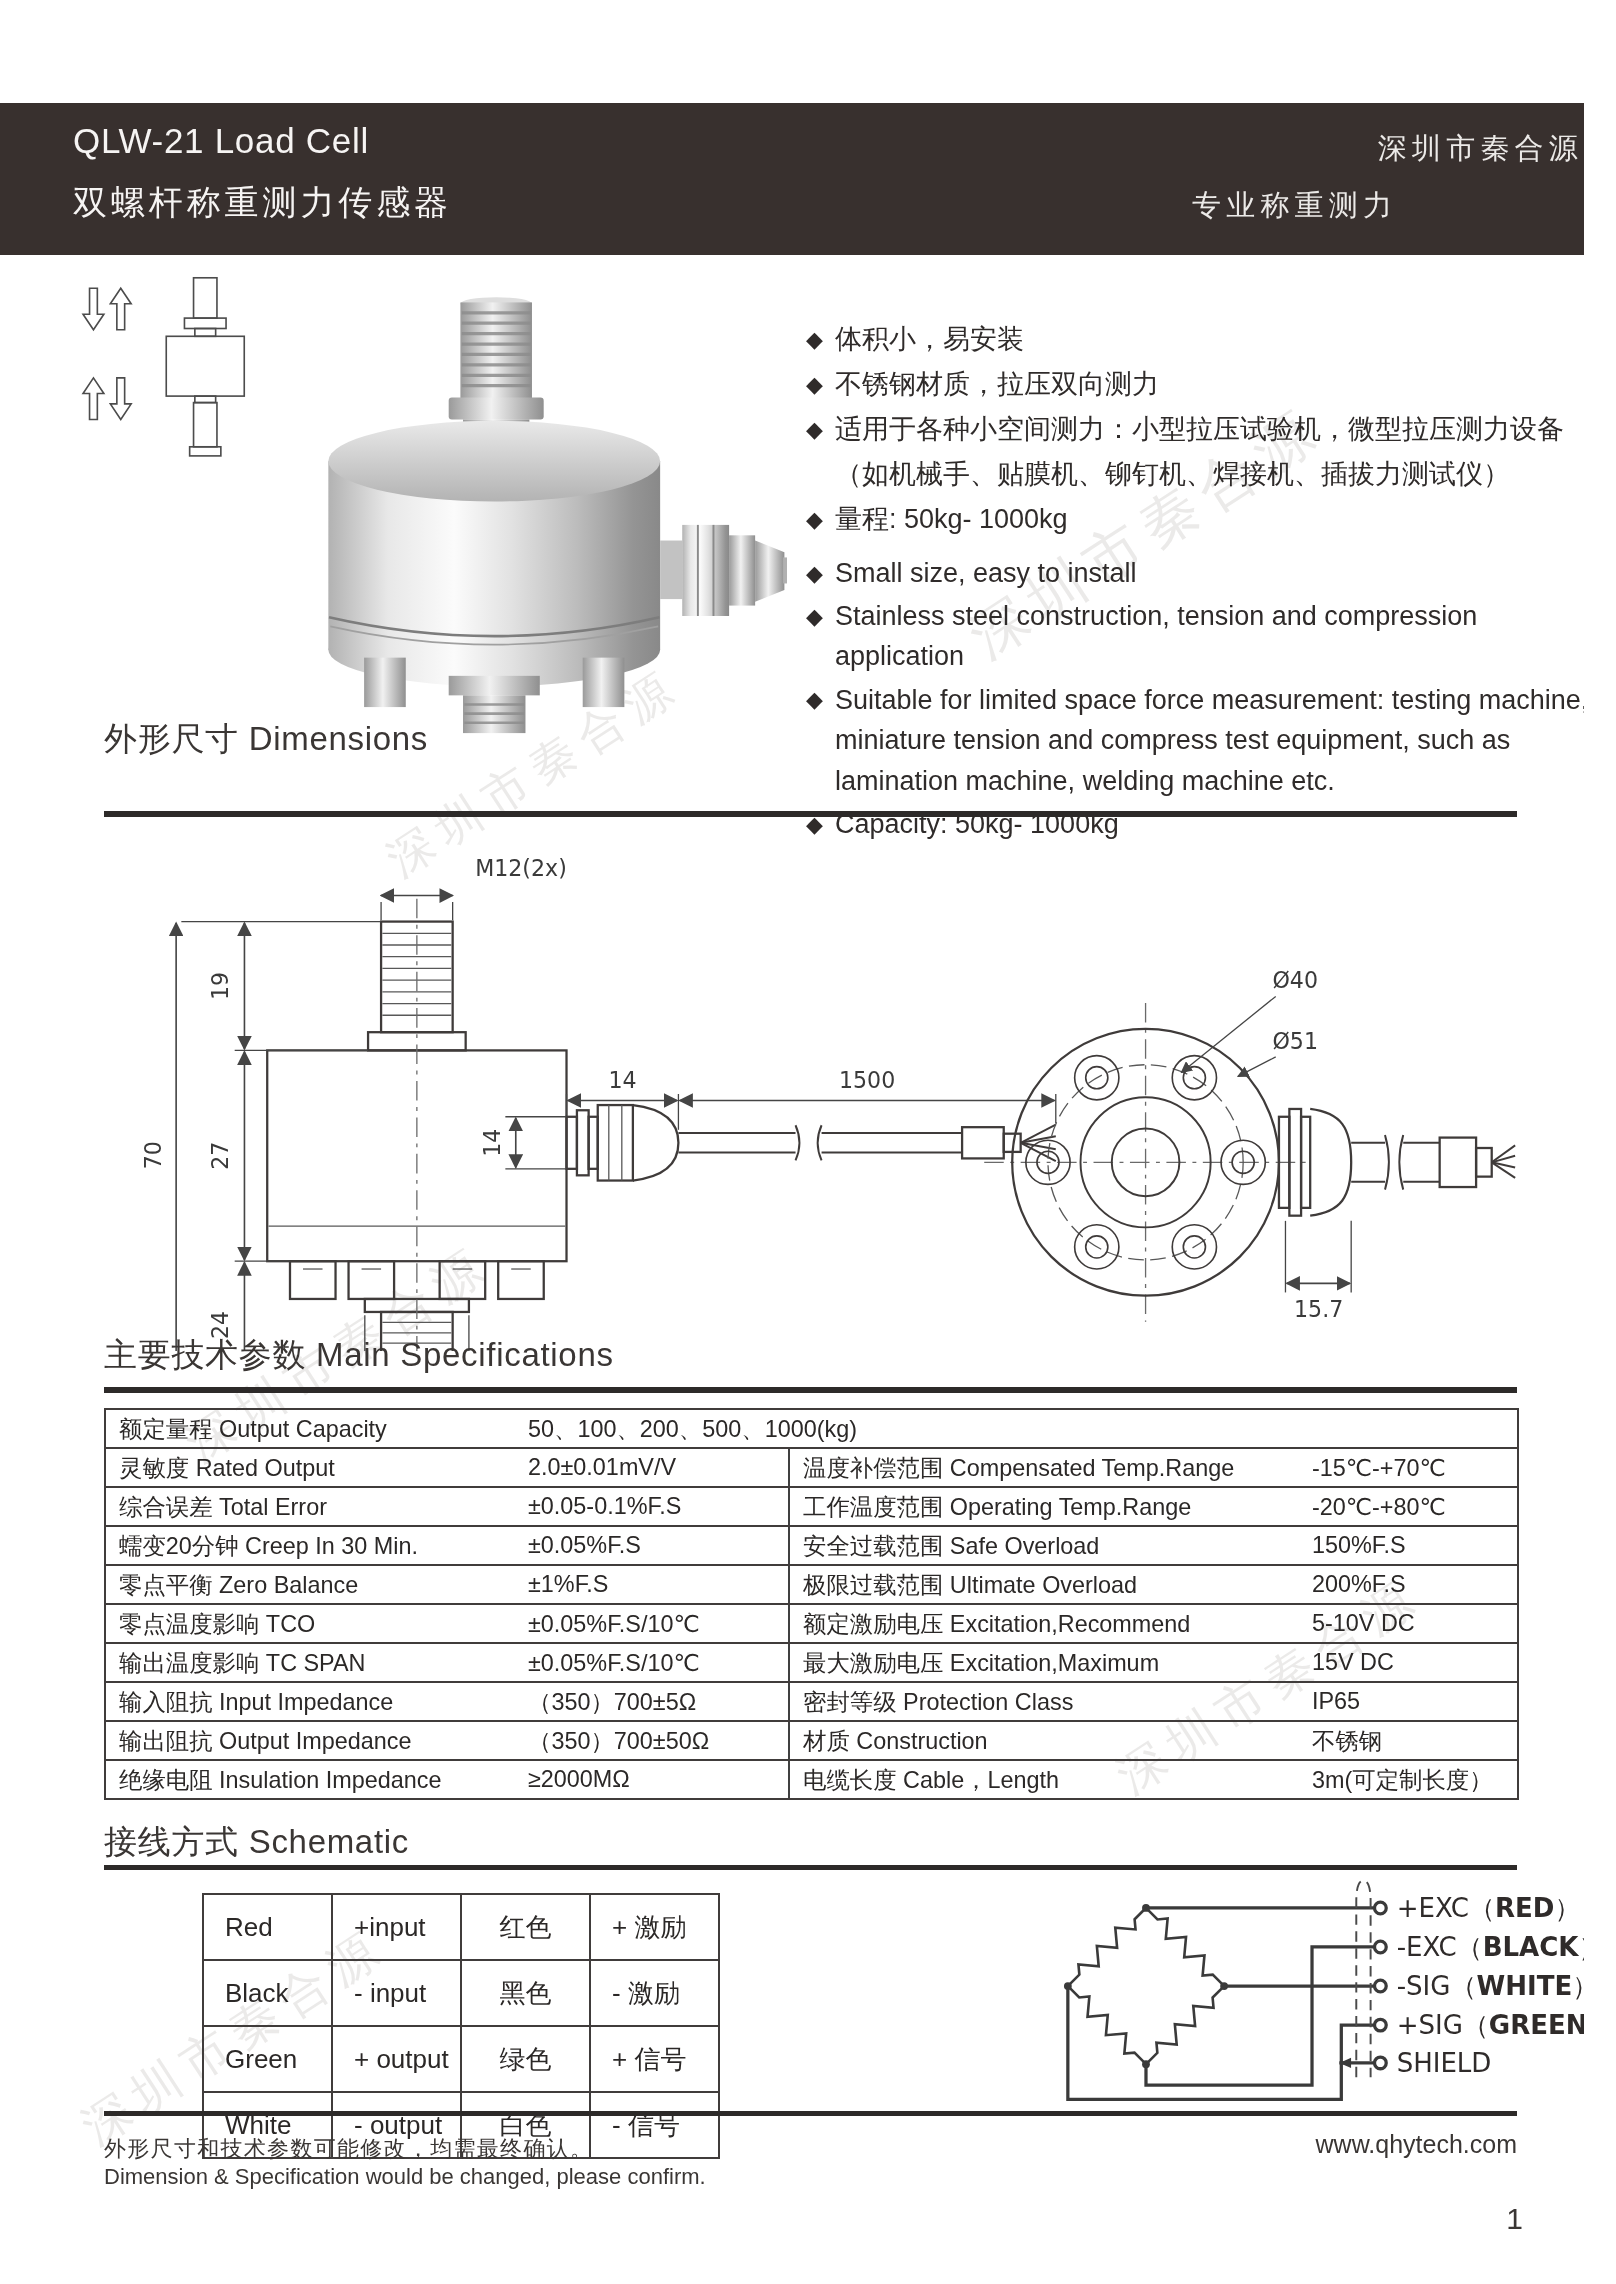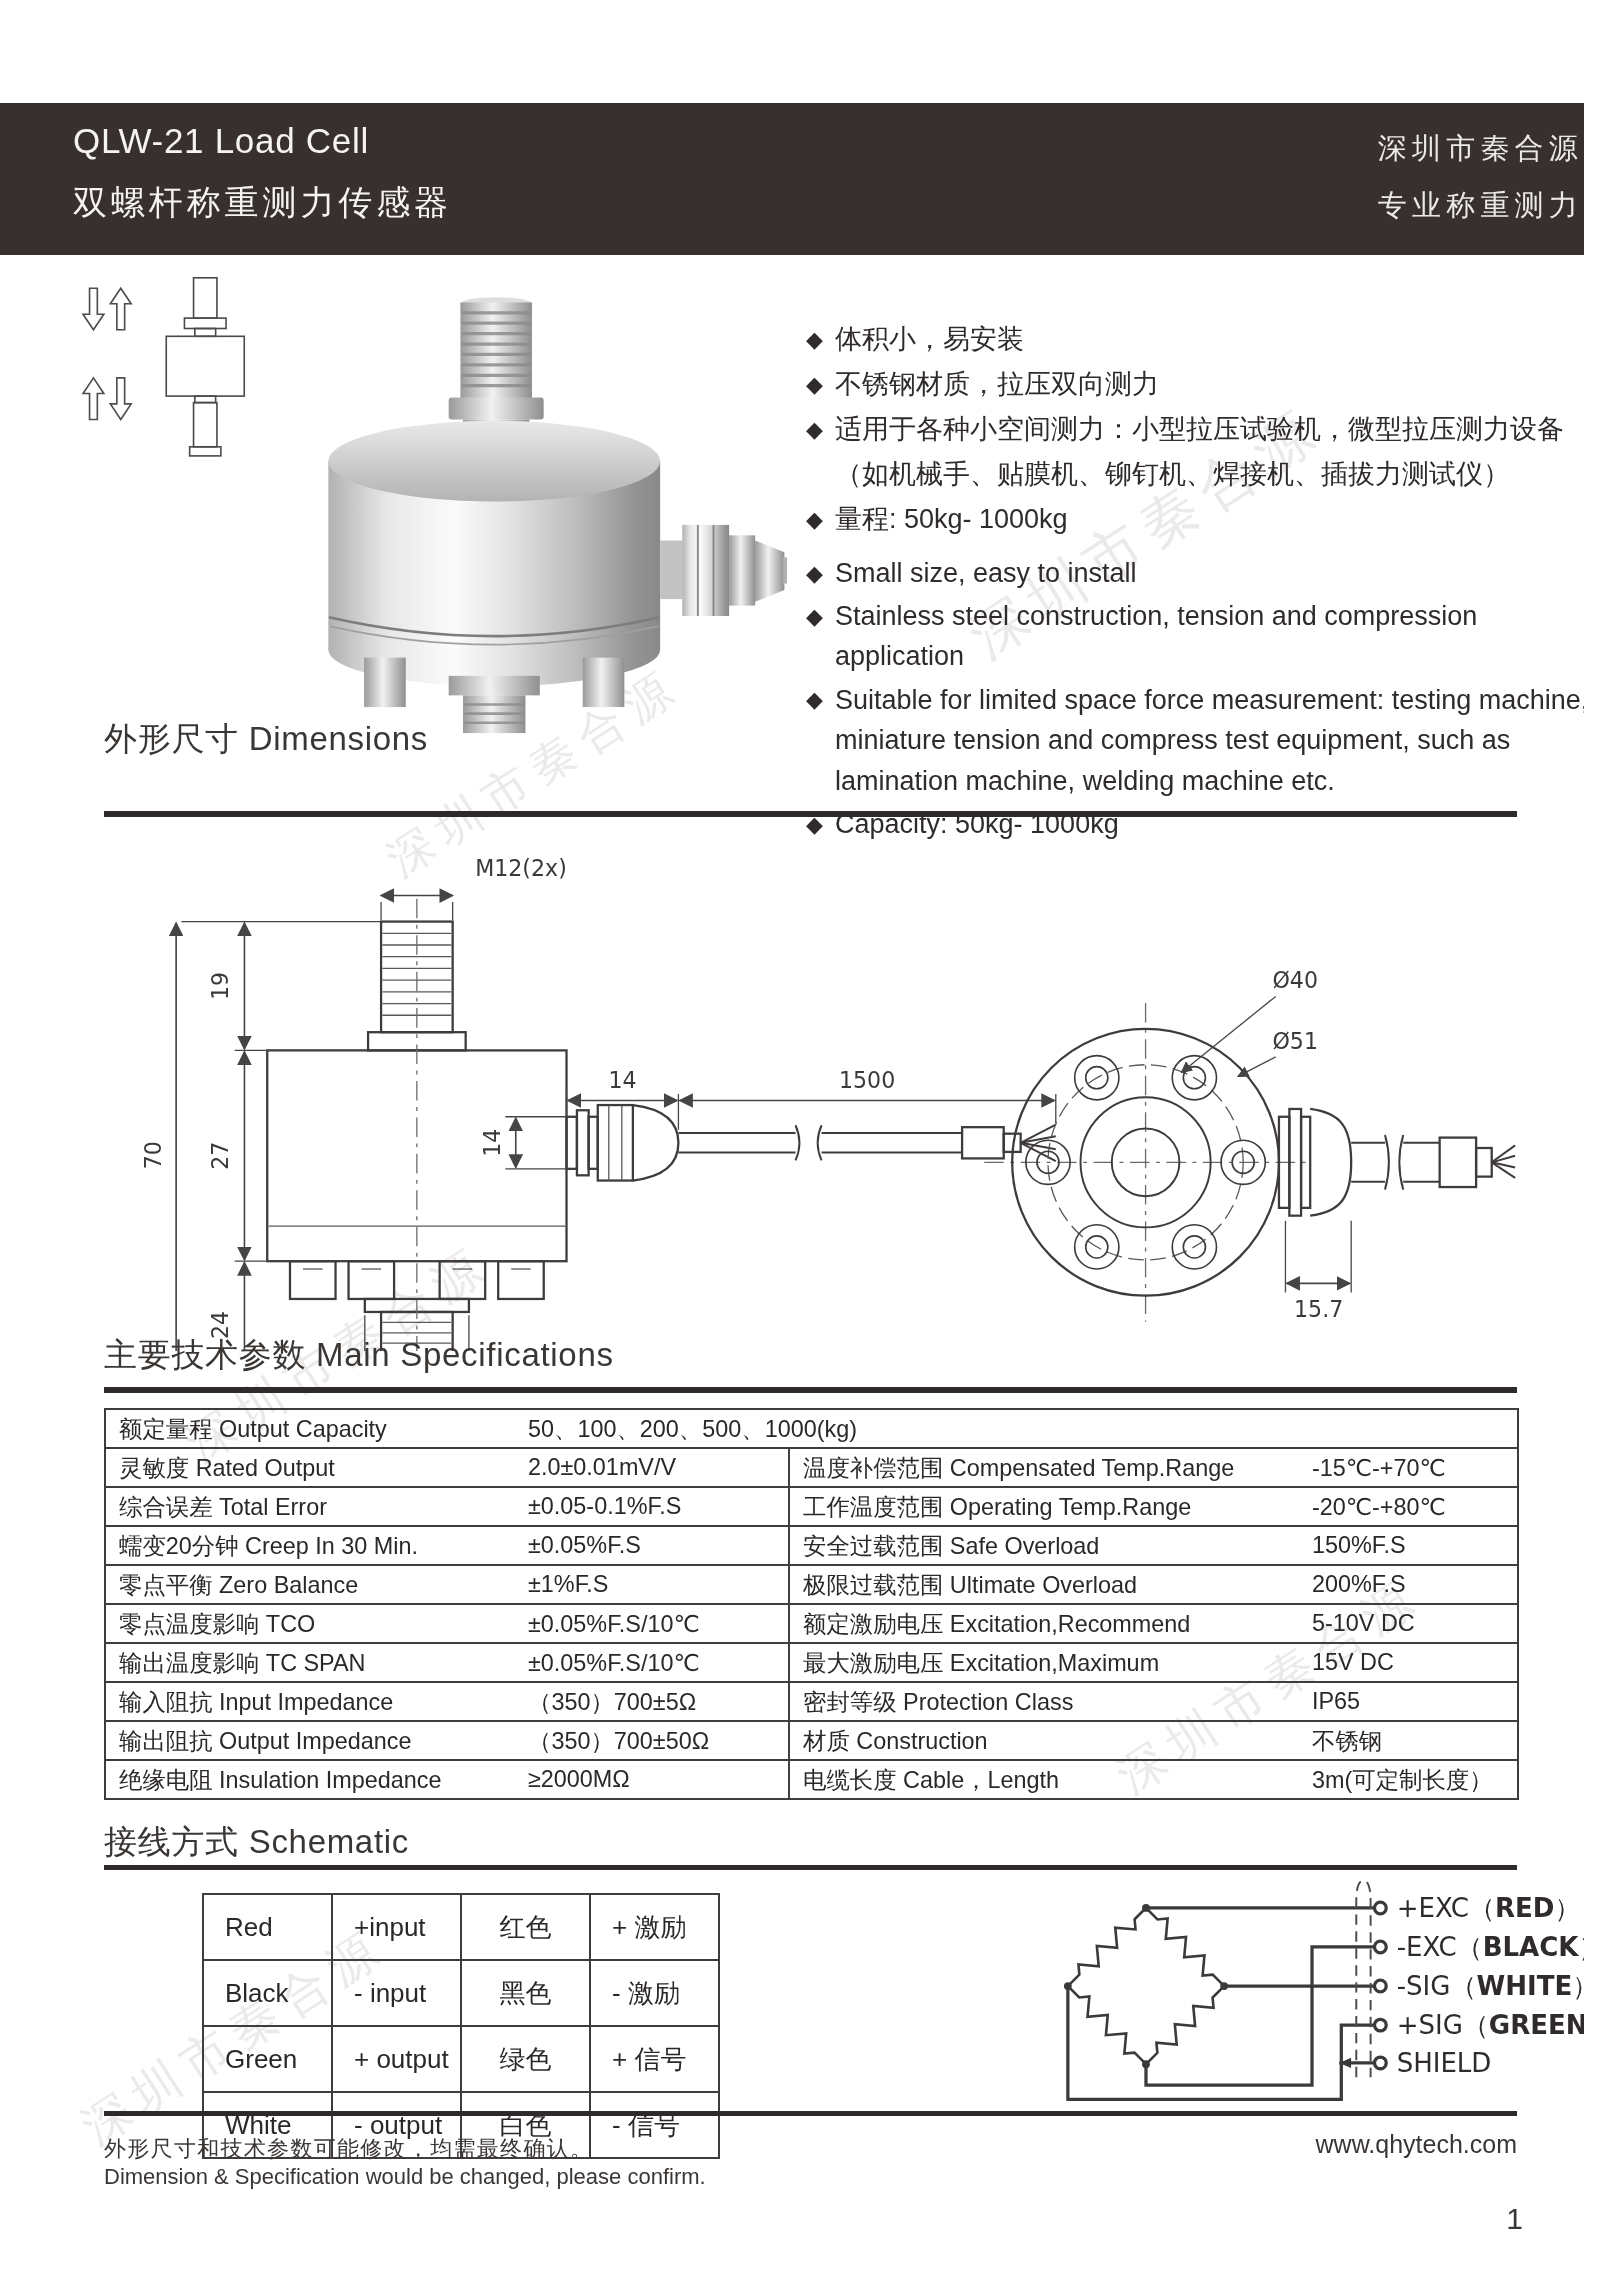--- a/index.html
+++ b/index.html
@@ -5,21 +5,21 @@
   html,body{margin:0;padding:0;background:#fff;}
   .page{position:relative;width:1584px;height:2284px;background:#ffffff;
         font-family:"Liberation Sans","DejaVu Sans",sans-serif;color:#2b2827;overflow:hidden;}
   .abs{position:absolute;}
 
   
   .hdr{left:0;top:103px;width:1616px;height:152px;background:#38302e;}
   .hdr-title{left:73px;top:18px;font-size:35px;color:#f6f4f3;letter-spacing:0.7px;}
   .hdr-sub{left:73px;top:77px;font-size:34px;color:#f6f4f3;letter-spacing:3.9px;text-align:center;}
   .hdr-co{right:33px;top:26px;font-size:29px;color:#eceae8;letter-spacing:5.2px;text-align:right;width:391px;}
-  .hdr-tag{right:33px;top:83px;font-size:29px;color:#eceae8;letter-spacing:5.2px;text-align:right;width:391px;}
+  .hdr-tag{right:33px;top:83px;font-size:29px;color:#eceae8;letter-spacing:5.2px;width:391px;}
 
   
   .wm{position:absolute;font-size:57px;color:rgba(128,122,118,0.16);letter-spacing:10.4px;
       transform:rotate(-33deg);white-space:nowrap;pointer-events:none;}
 
   
   .features{left:806px;top:319px;width:794px;}
   .feat{display:flex;align-items:flex-start;font-size:27px;line-height:1.5;margin-bottom:4.6px;color:#2f2b2a;}
   .feat .b{width:29px;flex:0 0 29px;font-size:22px;padding-top:3.9px;color:#2f2b2a;}
   .feat.en{font-size:27px;margin-bottom:2.6px;}

